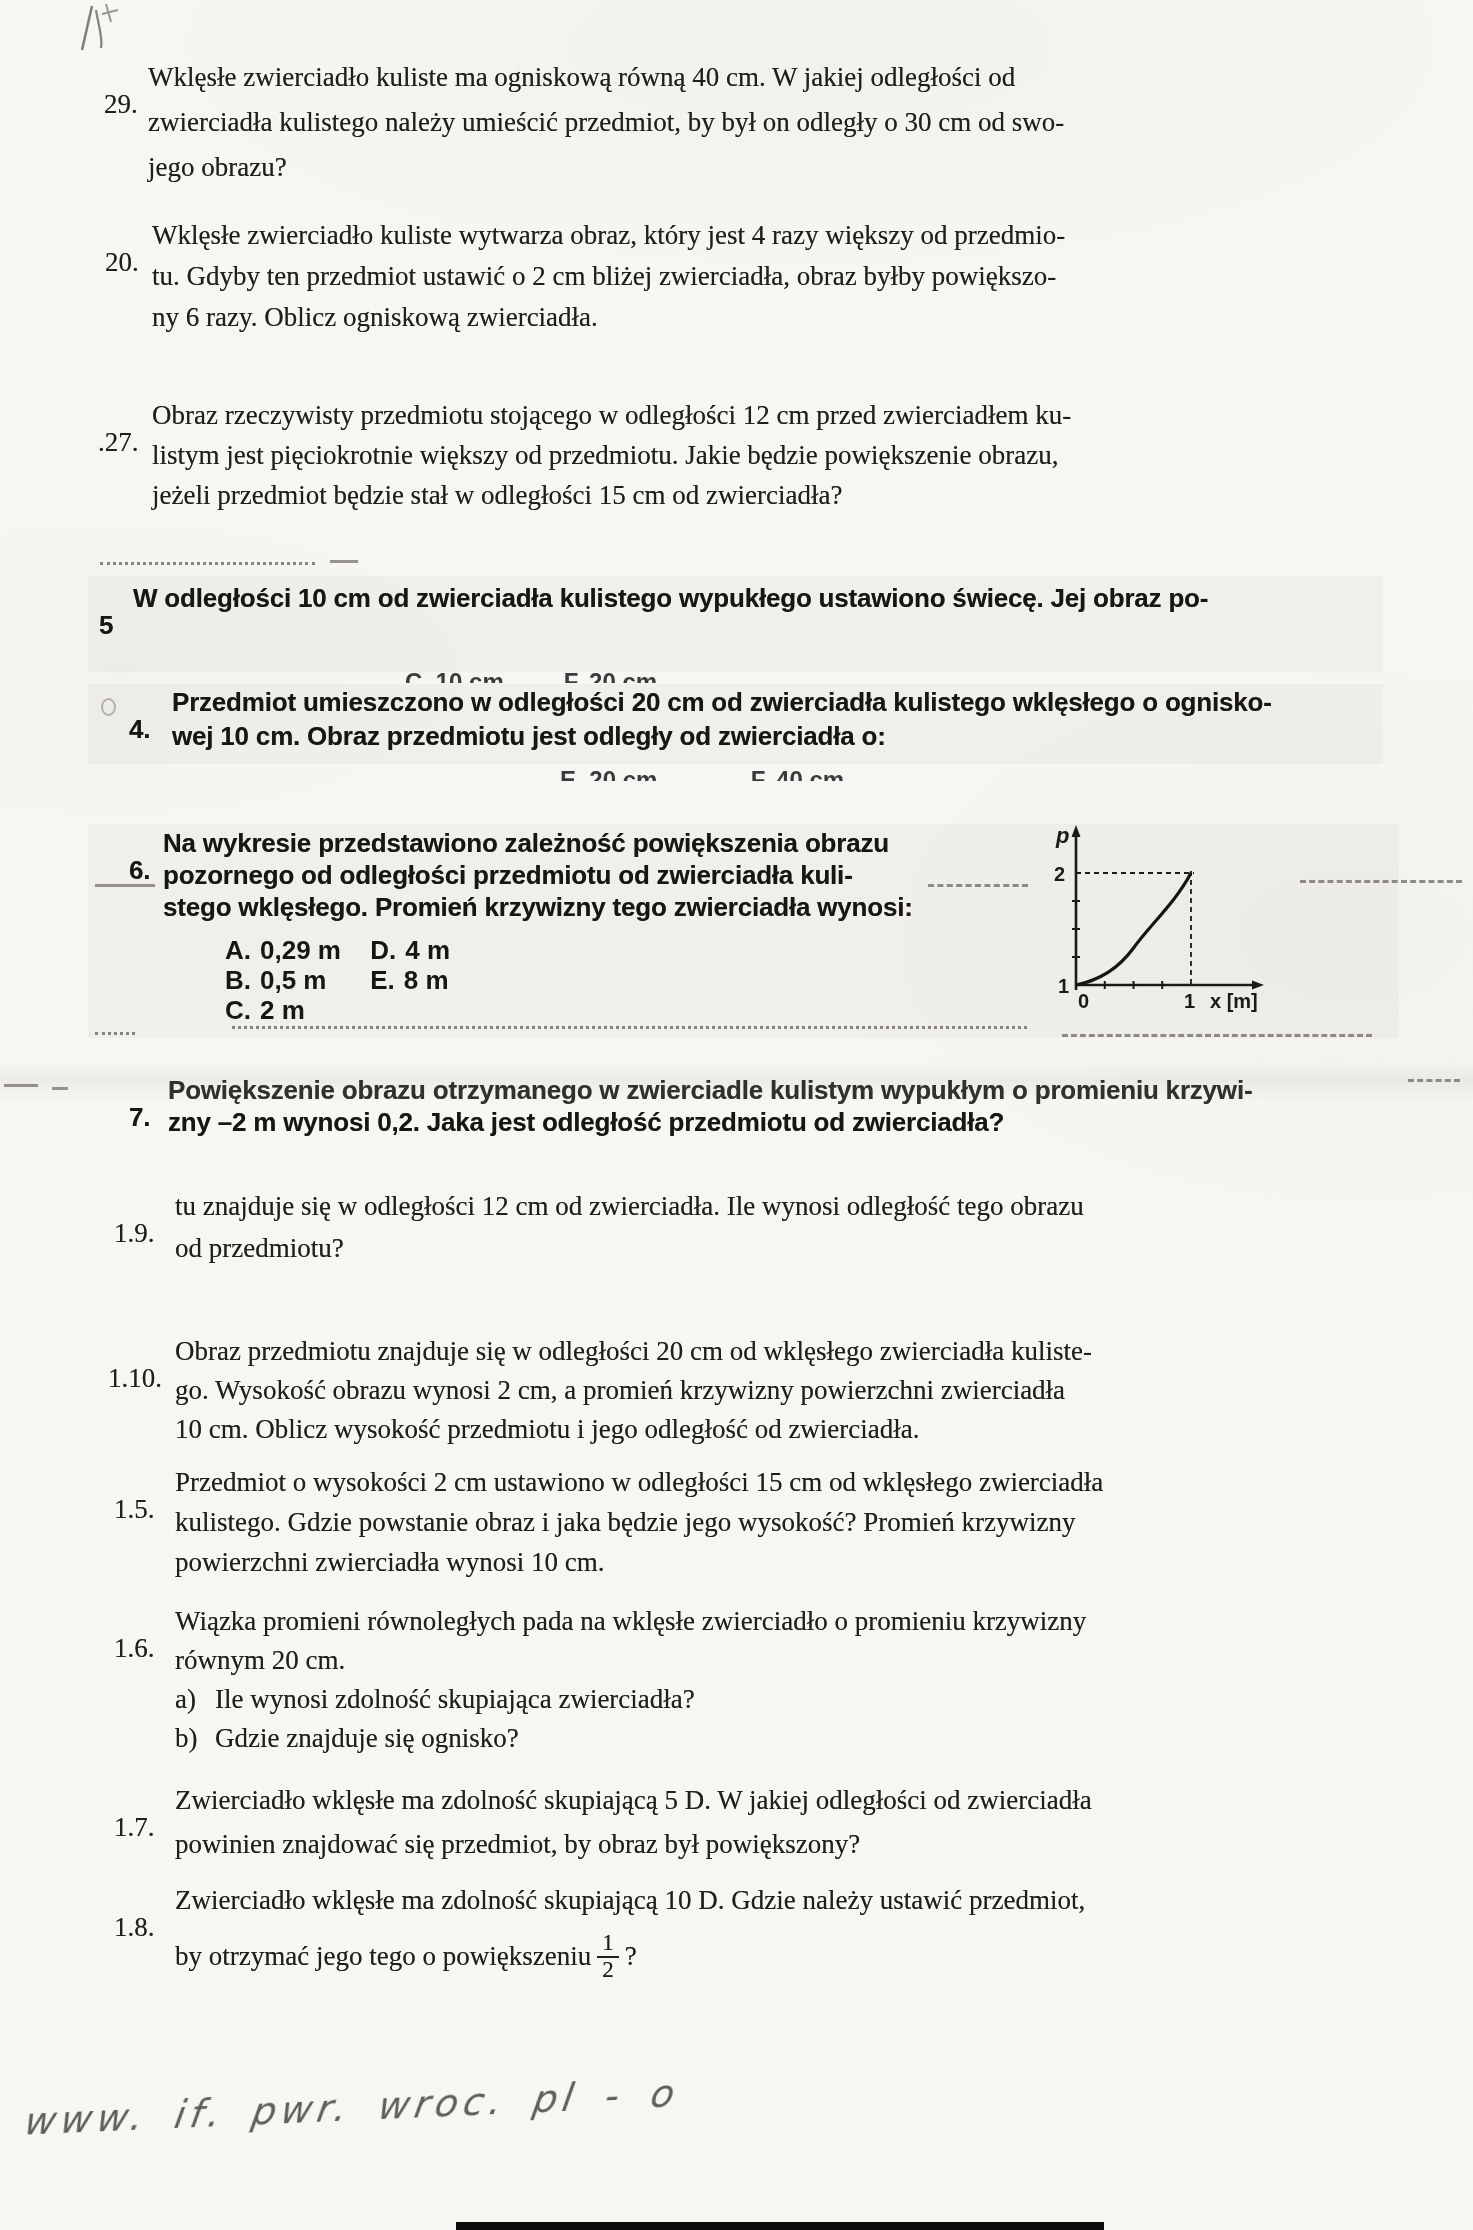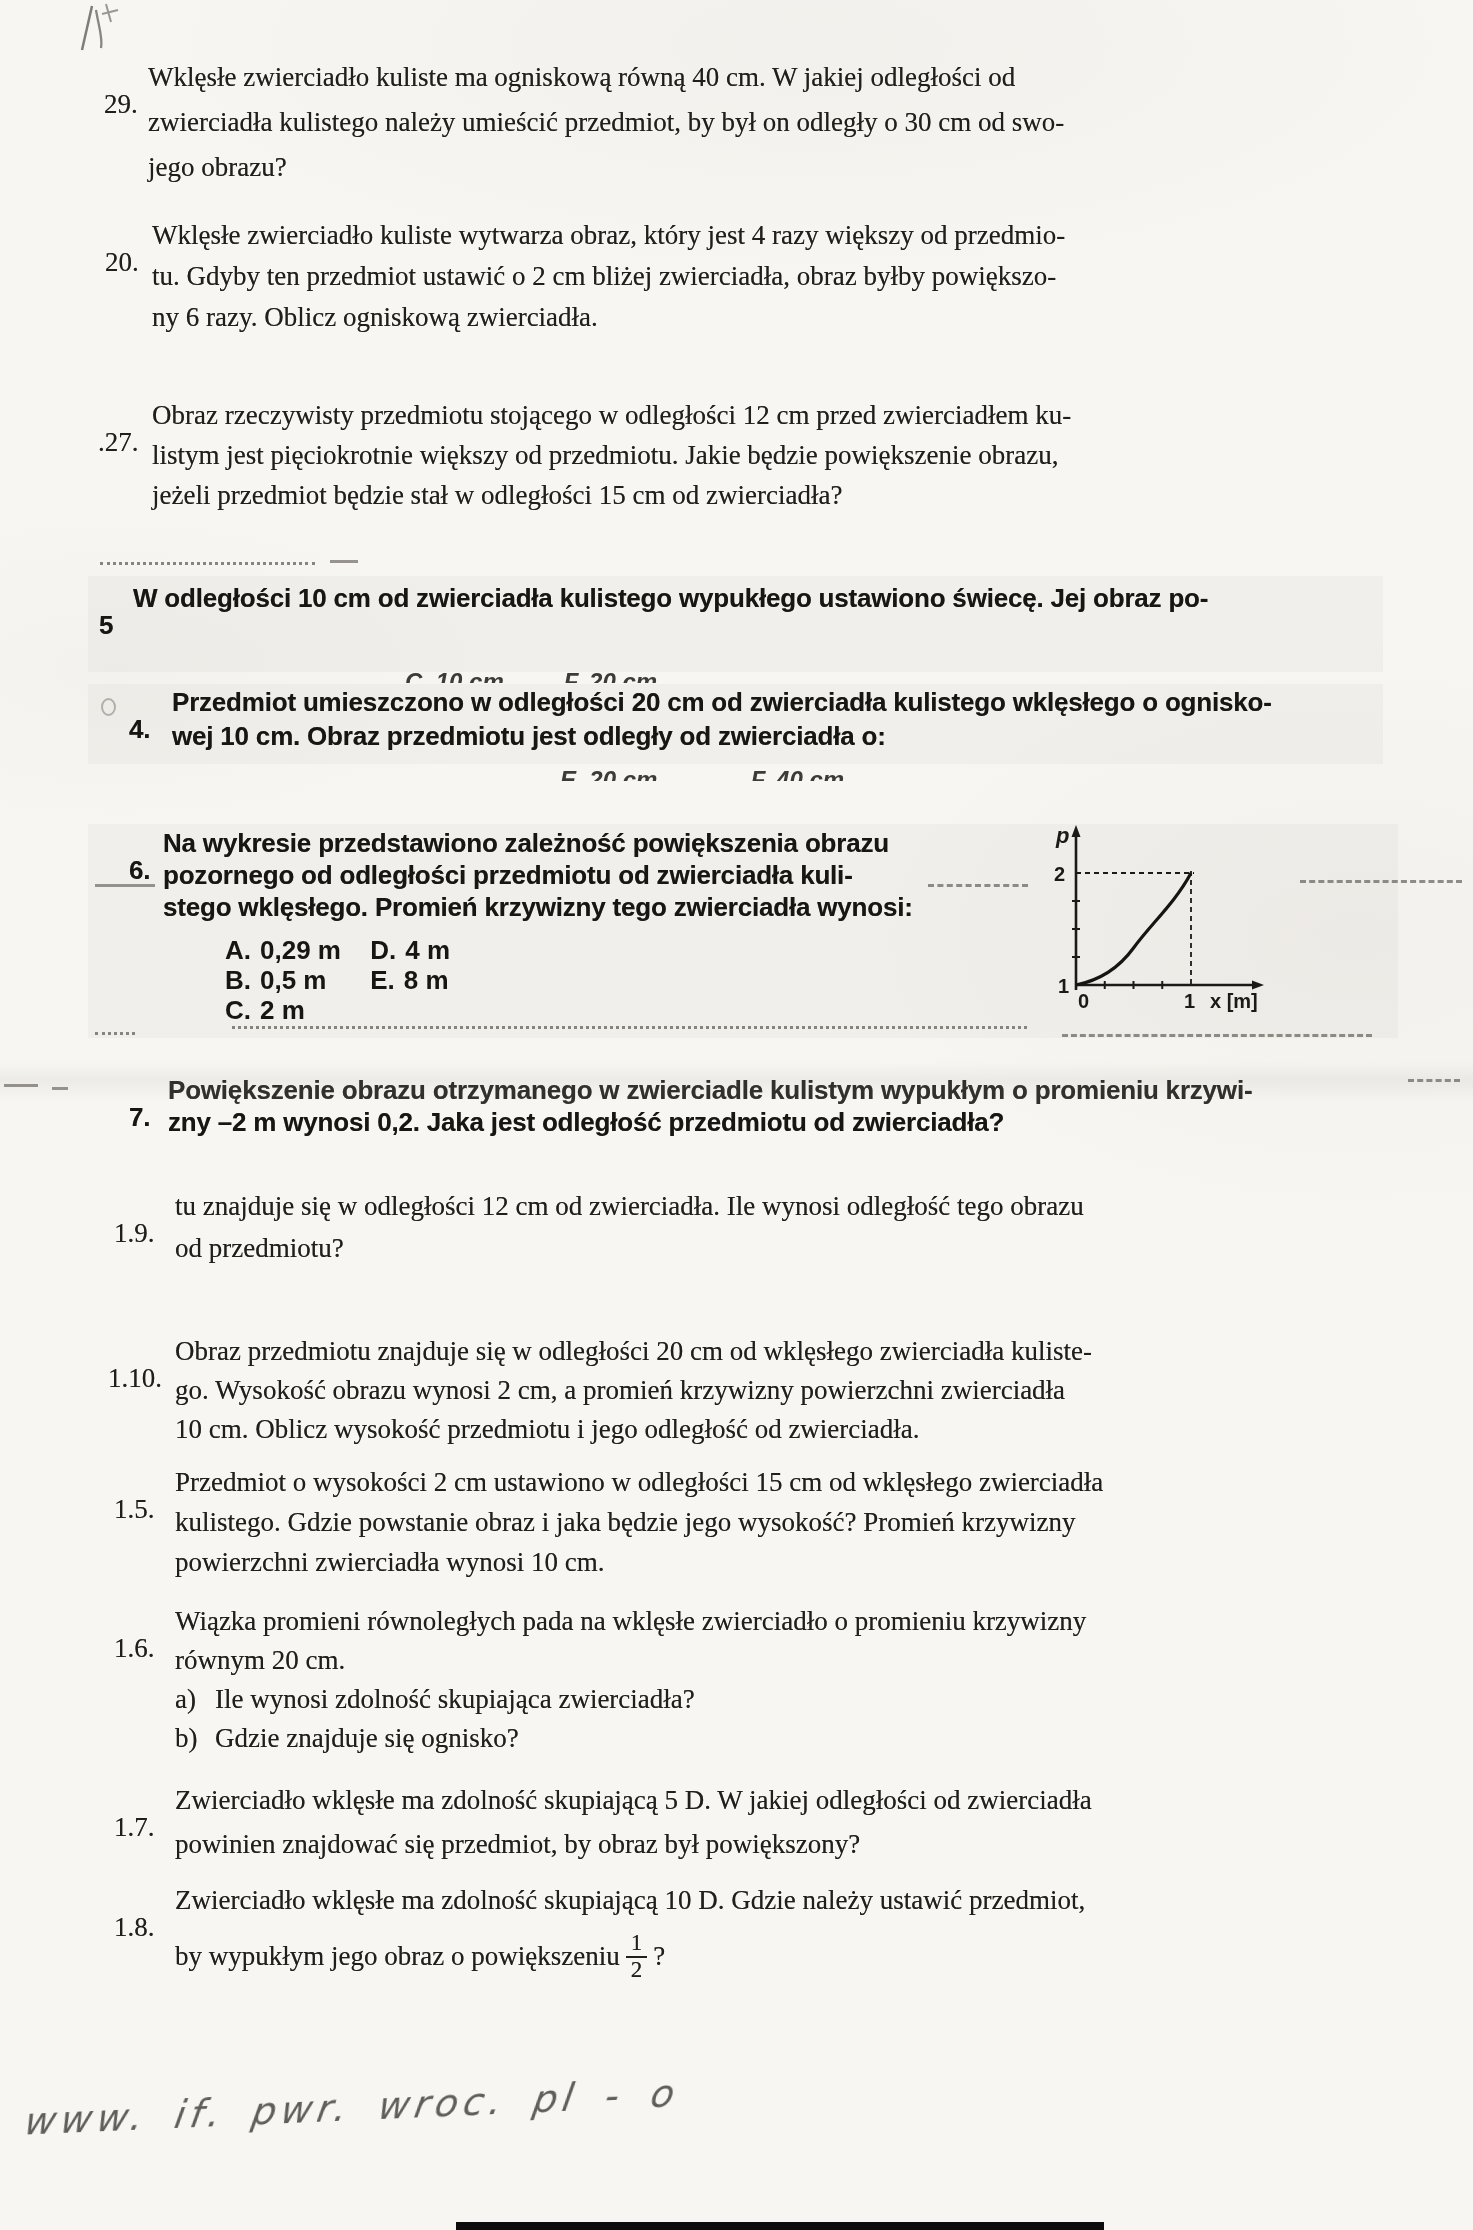--- a/index.html
+++ b/index.html
@@ -9,21 +9,21 @@
       radial-gradient(900px 520px at 92% 42%, rgba(140,135,125,.045), transparent 60%),
       radial-gradient(700px 300px at 8% 30%, rgba(140,135,125,.035), transparent 60%),
       #f7f6f2;
   }
   .prob{position:absolute;}
   .ln{white-space:nowrap;line-height:inherit;}
   .ps{font-family:"Liberation Serif",serif;font-size:27px;color:#211f1c;text-shadow:0 0 .5px rgba(30,28,25,.6);}
   .pb{font-family:"Liberation Sans",sans-serif;font-weight:700;font-size:26px;color:#181613;letter-spacing:-.2px;text-shadow:0 0 .4px rgba(20,18,15,.5);}
   .num{position:absolute;top:15px;margin-top:12px;}
   .tint{position:absolute;background:rgba(105,100,88,.045);pointer-events:none;}
-  .frag{position:absolute;height:15px;overflow:hidden;opacity:.88;font-style:italic;}
+  .frag{position:absolute;height:15px;overflow:hidden;opacity:.88;}
   .frag .fragtext{font-family:"Liberation Sans",sans-serif;font-weight:700;font-size:24px;color:#242220;white-space:pre;}
   .dashline{position:absolute;border-top:3px dashed #6d6a64;opacity:.75;}
   .dotline{position:absolute;border-top:3px dotted #6d6a64;opacity:.8;}
   .solidash{position:absolute;border-top:3px solid #6d6a64;opacity:.7;}
   .crease{position:absolute;left:0;top:1062px;width:1473px;height:40px;
     background:linear-gradient(rgba(110,105,95,0) 0%,rgba(110,105,95,.08) 45%,rgba(110,105,95,0) 100%);}
   .blur1{filter:blur(.6px);opacity:.88;}
   .ring{position:absolute;width:11px;height:14px;border:2px solid #8a8781;border-radius:50%;opacity:.6;}
   .blackstrip{position:absolute;background:#0c0c0c;}
   .handwriting{position:absolute;font-family:"DejaVu Sans",sans-serif;font-style:italic;font-size:38px;
@@ -197,21 +197,21 @@
   <div class="prob ps" style="top:1778px;left:175px;line-height:44px">
     <span class="num" style="left:-61px">1.7.</span>
     <div class="ln">Zwierciadło wklęsłe ma zdolność skupiającą 5 D. W jakiej odległości od zwierciadła</div>
     <div class="ln">powinien znajdować się przedmiot, by obraz był powiększony?</div>
   </div>
 
   <div class="prob ps" style="top:1878px;left:175px;line-height:44px">
     <span class="num" style="left:-61px">1.8.</span>
     <div class="ln">Zwierciadło wklęsłe ma zdolność skupiającą 10 D. Gdzie należy ustawić przedmiot,</div>
     <div class="ln" style="line-height:68px">
-      <span>by wypukłym jego obraz o powiększeniu</span><span class="frac">
+      <span>by otrzymać jego tego o powiększeniu</span><span class="frac">
           <span class="fn">1</span>
           <span class="fd">2</span>
         </span><span>?</span>
     </div>
   </div>
 
   <div class="handwriting" style="left:25px;top:2085px">www. if. pwr. wroc. pl - o</div>
 
   <div class="blackstrip" style="left:456px;top:2222px;width:648px;height:8px"></div>
 

